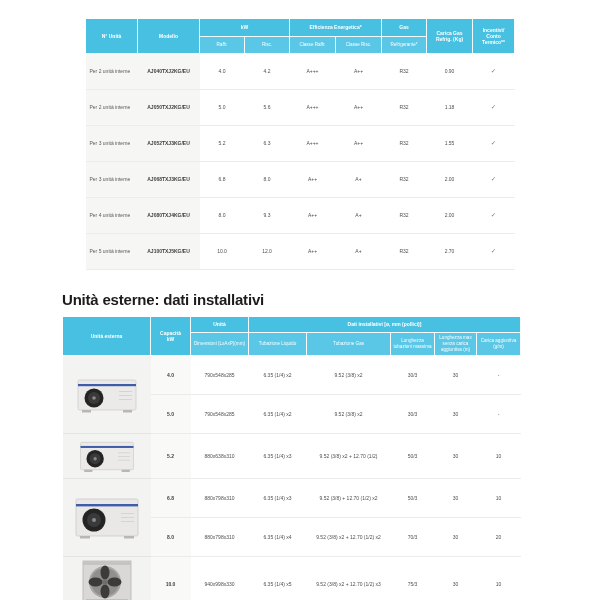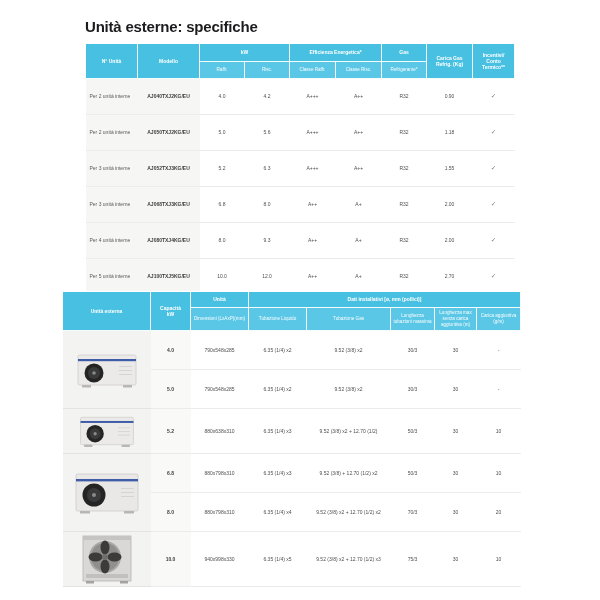--- a/index.html
+++ b/index.html
@@ -42,21 +42,20 @@
   td.cell-capacity{font-weight:bold;color:#3d3d3d;background:#f9f9f8;}
   td.cell-img{background:#f3f3f2;border-bottom:1px solid #e3e3e2;}
   td.cell-check{font-size:6.5px;color:#777;}
   .unit-img{display:block;margin:0 auto;}
   .kw2{display:block;}
 </style>
 </head>
 <body>
 
 <div class="section sec-spec">
-  <div class="title">Unità esterne: specifiche</div>
 
   <table class="t1">
     <colgroup>
       <col style="width:52px">
         <col style="width:62px">
         <col style="width:45px">
       <col style="width:45px">
         <col style="width:46px">
         <col style="width:46px">
       <col style="width:45px">
@@ -146,20 +145,21 @@
         <td>A+</td>
         <td>R32</td>
         <td>2.70</td>
         <td class="cell-check">✓</td>
       </tr>
     </tbody>
   </table>
 </div>
 
 <div class="section sec-inst">
+  <div class="title">Unità esterne: dati installativi</div>
 
   <table class="t2">
     <colgroup>
       <col style="width:88px">
         <col style="width:40px">
         <col style="width:58px">
       <col style="width:58px">
         <col style="width:84px">
         <col style="width:44px">
       <col style="width:42px">

